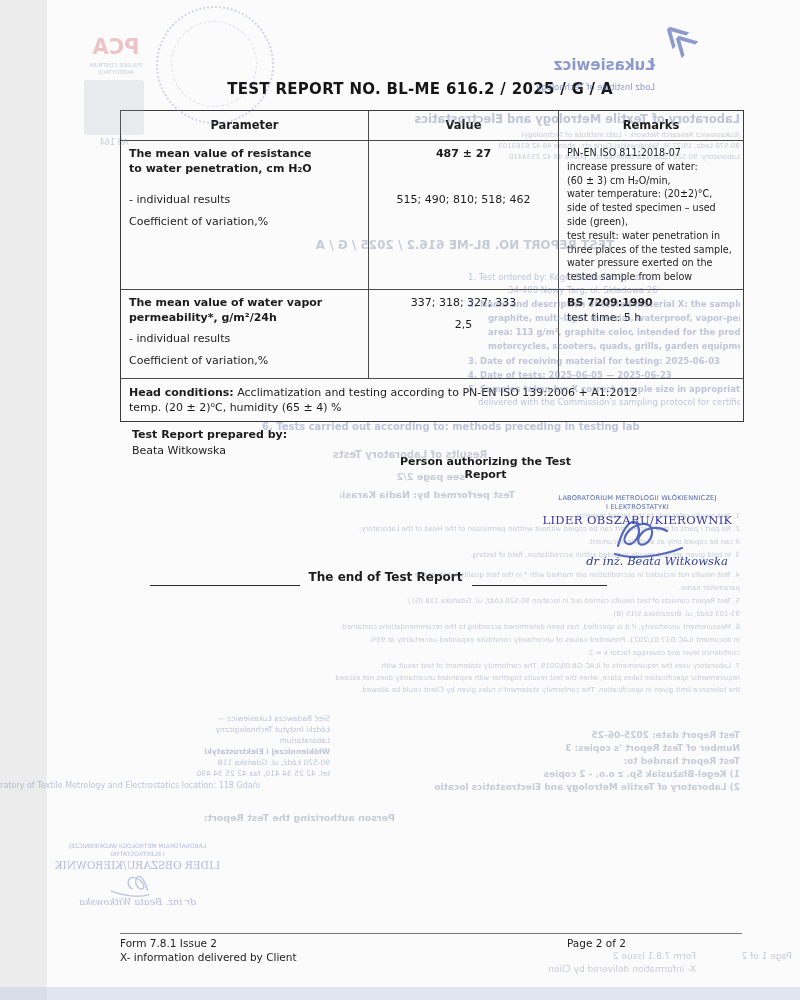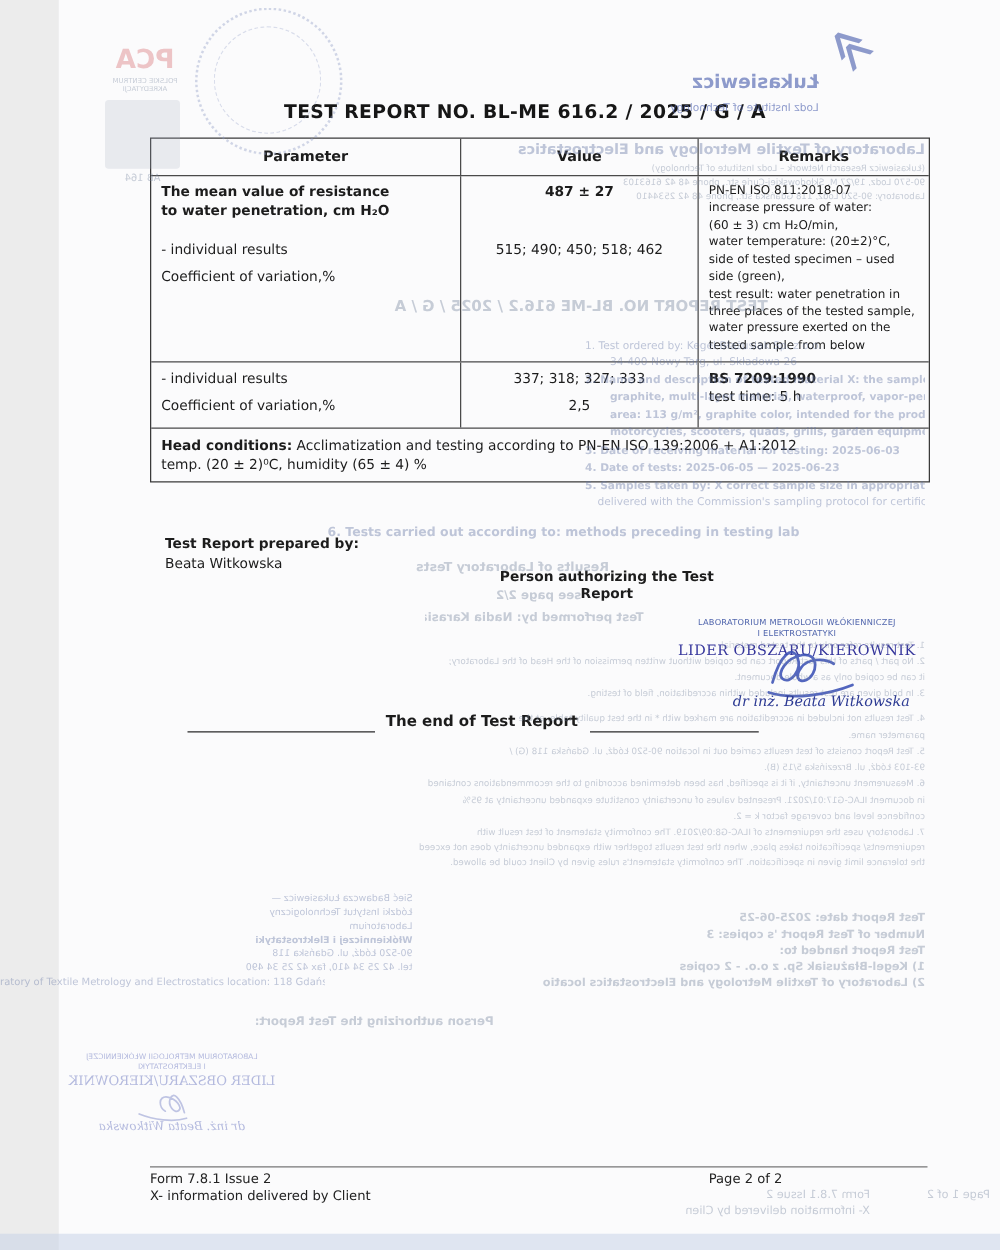--- a/index.html
+++ b/index.html
@@ -71,33 +71,35 @@
 
     <div class="tr row1">
       <div class="cell param">
         <div class="l1 b ws">The mean value of resistance
 to water penetration, cm H₂O</div>
         <div class="l2">- individual results</div>
         <div class="l3">Coefficient of variation,%</div>
       </div>
       <div class="cell val">
         <div class="l1 b">487 ± 27</div>
-        <div class="l2">515; 490; 450; 518; 462</div>
+        <div class="l2">515; 490; 810; 518; 462</div>
       </div>
       <div class="cell rmk ws">PN-EN ISO 811:2018-07
 increase pressure of water:
 (60 ± 3) cm H₂O/min,
 water temperature: (20±2)°C,
 side of tested specimen – used side (green),
 test result: water penetration in three places of the tested sample,
 water pressure exerted on the tested sample from below</div>
     </div>
 
     <div class="tr row2">
       <div class="cell param">
+        <div class="l1 b ws">The mean value of water vapor
+permeability*, g/m²/24h</div>
         <div class="l2">- individual results</div>
         <div class="l3">Coefficient of variation,%</div>
       </div>
       <div class="cell val">
         <div class="l2">337; 318; 327; 333</div>
         <div class="l3">2,5</div>
       </div>
       <div class="cell rmk" style="font-size:11px;line-height:15px;">
         <div class="b">BS 7209:1990</div>
         <div>test time: 5 h</div>
@@ -146,21 +148,21 @@
     <div class="ghost gcircle2" style="left: 171px; top: 21px; width: 84px; height: 84px; white-space: pre-line;"></div>
     <div class="ghost g-logoblue" style="left: 650px; top: 16px; width: 60px; font-size: 34px; font-weight: bold; text-align: center; white-space: pre-line; transform: rotate(45deg);">≪</div>
     <div class="ghost g-logoblue" style="left: 505px; top: 56px; width: 150px; font-size: 15px; font-weight: bold; white-space: nowrap; transform: scaleX(-1);">Łukasiewicz</div>
     <div class="ghost g-logoblue" style="left: 505px; top: 82px; width: 150px; font-size: 8.5px; white-space: nowrap; transform: scaleX(-1);">Lodz Institute of Technology</div>
     <div class="ghost g-bluegray" style="left: 330px; top: 112px; width: 410px; font-size: 11.5px; font-weight: bold; white-space: nowrap; transform: scaleX(-1);">Laboratory of Textile Metrology and Electrostatics</div>
     <div class="ghost g-gray" style="left: 390px; top: 131px; width: 350px; font-size: 7px; white-space: nowrap; transform: scaleX(-1);">(Łukasiewicz Research Network – Lodz Institute of Technology)</div>
     <div class="ghost g-gray" style="left: 390px; top: 142px; width: 350px; font-size: 7px; white-space: nowrap; transform: scaleX(-1);">90-570 Lodz, 19/27 M. Skłodowskiej-Curie str., phone 48 42 6163103</div>
     <div class="ghost g-gray" style="left: 390px; top: 153px; width: 350px; font-size: 7px; white-space: nowrap; transform: scaleX(-1);">Laboratory: 90-520 Lodz, 118 Gdańska str., phone 48 42 2534410</div>
     <div class="ghost g-gray" style="left: 300px; top: 238px; width: 330px; font-size: 12px; font-weight: bold; text-align: center; white-space: nowrap; transform: scaleX(-1);">TEST REPORT NO. BL-ME 616.2 / 2025 / G / A</div>
     <div class="ghost g-bluegray" style="left: 468px; top: 272px; width: 272px; font-size: 8.5px; font-weight: normal; white-space: nowrap;">1. Test ordered by: Kegel-Błażusiak Sp. z o.o.</div>
-    <div class="ghost g-bluegray" style="left: 488px; top: 285px; width: 252px; font-size: 8.5px; white-space: nowrap;">34-400 Nowy Targ, ul. Składowa 26</div>
+    <div class="ghost g-bluegray" style="left: 508px; top: 285px; width: 252px; font-size: 8.5px; white-space: nowrap;">34-400 Nowy Targ, ul. Składowa 26</div>
     <div class="ghost g-bluegray" style="left: 468px; top: 299px; width: 272px; font-size: 8.5px; font-weight: bold; white-space: nowrap;">2. Name and description of tested material X: the sample of material: dark</div>
     <div class="ghost g-bluegray" style="left: 488px; top: 313px; width: 252px; font-size: 8.5px; font-weight: bold; white-space: nowrap;">graphite, multi-layer material, waterproof, vapor-permeable, UV-resistant, mass per unit</div>
     <div class="ghost g-bluegray" style="left: 488px; top: 327px; width: 252px; font-size: 8.5px; font-weight: bold; white-space: nowrap;">area: 113 g/m², graphite color, intended for the production of protective covers for cars,</div>
     <div class="ghost g-bluegray" style="left: 488px; top: 341px; width: 252px; font-size: 8.5px; font-weight: bold; white-space: nowrap;">motorcycles, scooters, quads, grills, garden equipment and others</div>
     <div class="ghost g-bluegray" style="left: 468px; top: 356px; width: 272px; font-size: 8.5px; font-weight: bold; white-space: nowrap;">3. Date of receiving material for testing: 2025-06-03</div>
     <div class="ghost g-bluegray" style="left: 468px; top: 370px; width: 272px; font-size: 8.5px; font-weight: bold; white-space: nowrap;">4. Date of tests: 2025-06-05 — 2025-06-23</div>
     <div class="ghost g-bluegray" style="left: 468px; top: 384px; width: 272px; font-size: 8.5px; font-weight: bold; white-space: nowrap;">5. Samples taken by: X correct sample size in appropriate quantity delivered by the Client and</div>
     <div class="ghost g-bluegray" style="left: 478px; top: 397px; width: 262px; font-size: 8.5px; white-space: nowrap;">delivered with the Commission's sampling protocol for certification test of 08.06.2025</div>
     <div class="ghost g-bluegray" style="left: 262px; top: 420px; width: 470px; font-size: 10px; font-weight: bold; white-space: nowrap;">6. Tests carried out according to: methods preceding in testing lab</div>
     <div class="ghost g-gray" style="left: 320px; top: 448px; width: 180px; font-size: 10px; font-weight: bold; text-align: center; white-space: nowrap; transform: scaleX(-1);">Results of Laboratory Tests</div>

